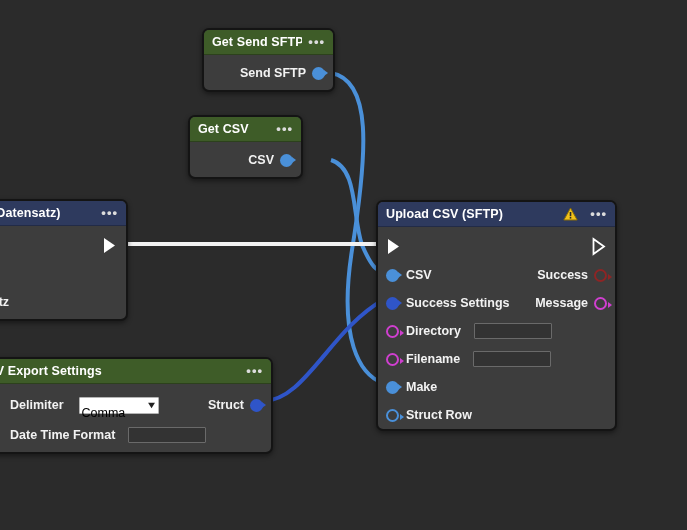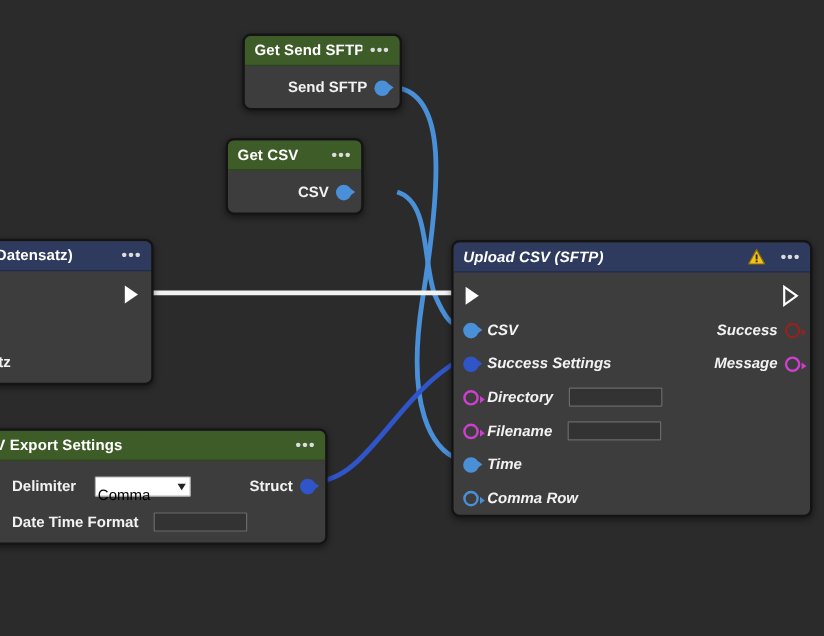--- a/index.html
+++ b/index.html
@@ -109,21 +109,21 @@
     min-width:80px;
   }
   .selbox .selval{flex:1;padding-right:10px;margin-top:16px;}
   .selbox .caret{font-size:9px;color:#222;transform:scaleX(1.3);}
 
   
   #node-get-send-sftp{left:202px;top:28px;width:133px;height:64px;}
   #node-get-csv{left:188px;top:115px;width:115px;height:64px;}
   #node-csv-datensatz{left:-60px;top:199px;width:188px;height:122px;}
   #node-export-settings{left:-36px;top:357px;width:309px;height:97px;}
-  #node-upload-csv{left:376px;top:200px;width:301px;height:231px;font-style:italic;}
+  #node-upload-csv{left:376px;top:200px;width:241px;height:231px;}
 
   .label{user-select:none;}
 </style>
 </head>
 <body>
 
 <div id="canvas">
 
   <svg id="wires" viewBox="0 0 687 530" xmlns="http://www.w3.org/2000/svg">
 
@@ -290,27 +290,27 @@
         <span class="left">
           <span class="pin magenta-ring"></span>
           <span class="label">Filename</span>
           <span class="txtbox"></span>
         </span>
       </div>
 
       <div class="row">
         <span class="left">
           <span class="pin blue-fill"></span>
-          <span class="label">Time</span>
+          <span class="label">Make</span>
         </span>
       </div>
 
       <div class="row">
         <span class="left">
           <span class="pin blue-ring"></span>
-          <span class="label">Comma Row</span>
+          <span class="label">Struct Row</span>
         </span>
       </div>
 
     </div>
   </div>
 
 </div>
 
 </body></html>

